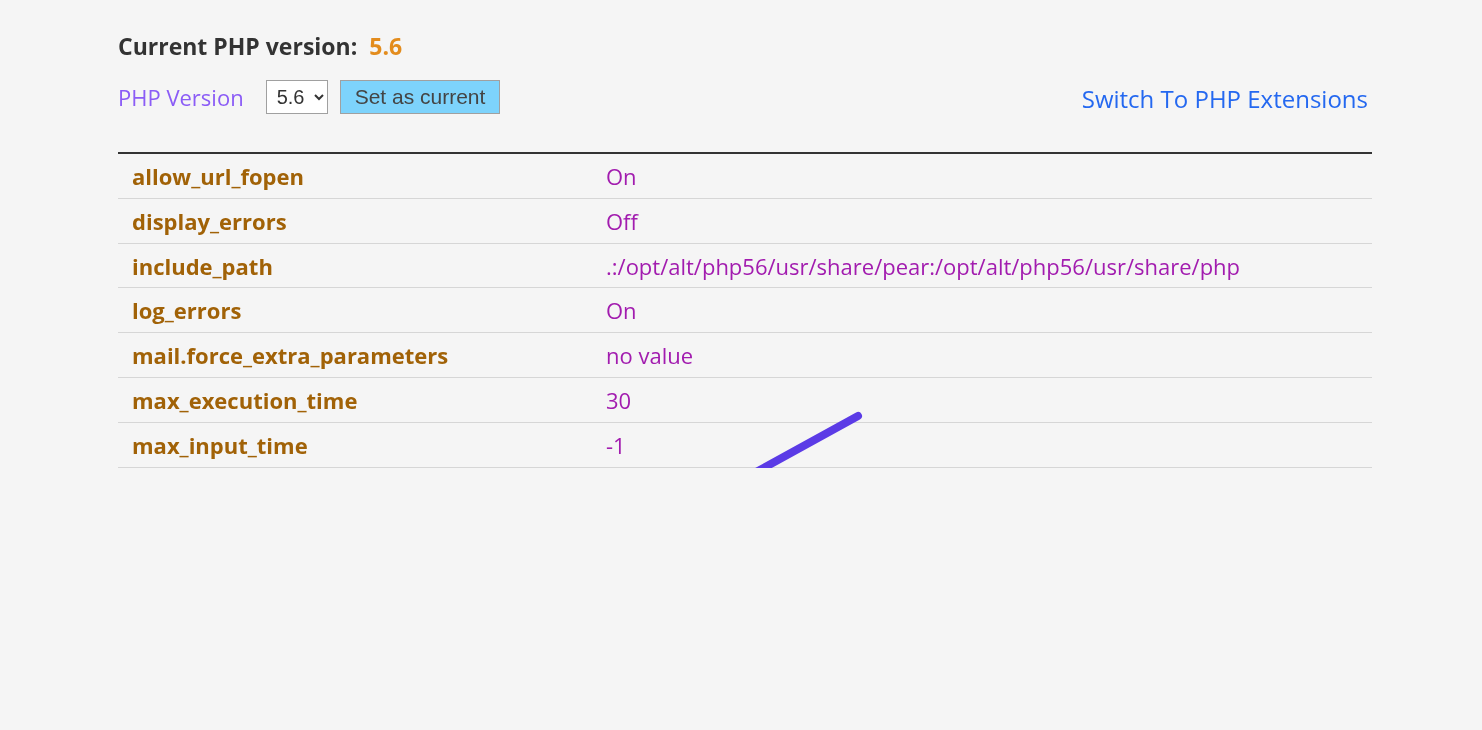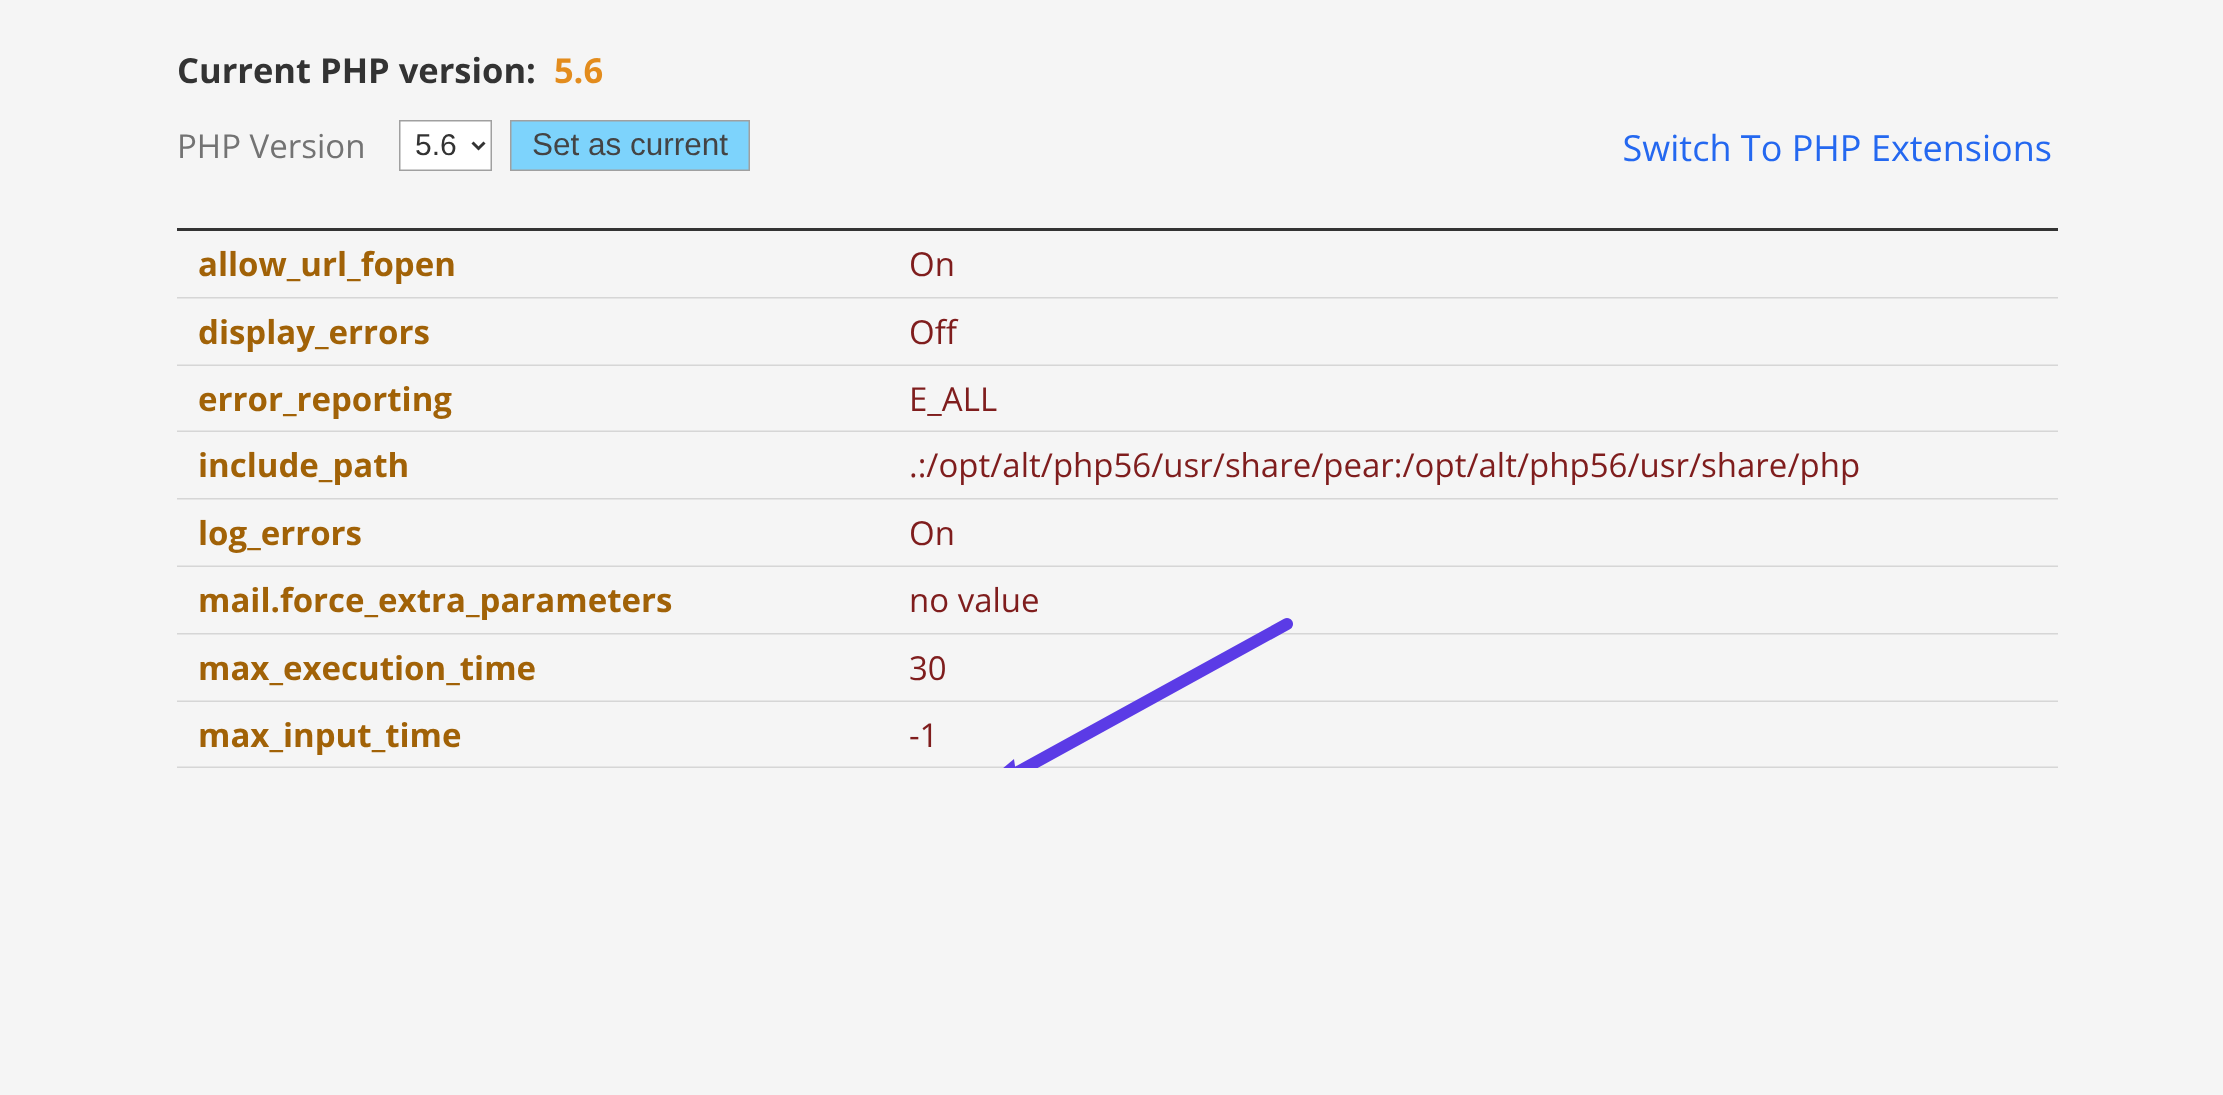--- a/index.html
+++ b/index.html
@@ -61,21 +61,21 @@
   }
 
   .version-row {
     display: flex;
     align-items: center;
     position: relative;
     margin-bottom: 38px;
   }
   .version-row .lbl {
     font-size: 22px;
-    color: #737373;
+    color: #8b5cf6;
     margin-right: 22px;
   }
   .version-row select {
     font-size: 20px;
     padding: 2px 6px;
     border: 1px solid #a0a0a0;
     background: #fff;
     color: #333;
     height: 34px;
     margin-right: 12px;
@@ -111,21 +111,21 @@
     font-size: 22px;
     vertical-align: middle;
     line-height: 1.4;
   }
   table.settings td.key {
     font-weight: 700;
     color: #a16207;
     width: 450px;
   }
   table.settings td.val {
-    color: #7f1d1d;
+    color: #a21caf;
     font-weight: 400;
   }
 
   .arrow-wrap {
     position: absolute;
     left: 628px;
     top: 406px;
     width: 250px;
     height: 140px;
     pointer-events: none;
@@ -156,24 +156,20 @@
       <tbody>
         <tr>
           <td class="key">allow_url_fopen</td>
           <td class="val">On</td>
         </tr>
         <tr>
           <td class="key">display_errors</td>
           <td class="val">Off</td>
         </tr>
         <tr>
-          <td class="key">error_reporting</td>
-          <td class="val">E_ALL</td>
-        </tr>
-        <tr>
           <td class="key">include_path</td>
           <td class="val">.:/opt/alt/php56/usr/share/pear:/opt/alt/php56/usr/share/php</td>
         </tr>
         <tr>
           <td class="key">log_errors</td>
           <td class="val">On</td>
         </tr>
         <tr>
           <td class="key">mail.force_extra_parameters</td>
           <td class="val">no value</td>

